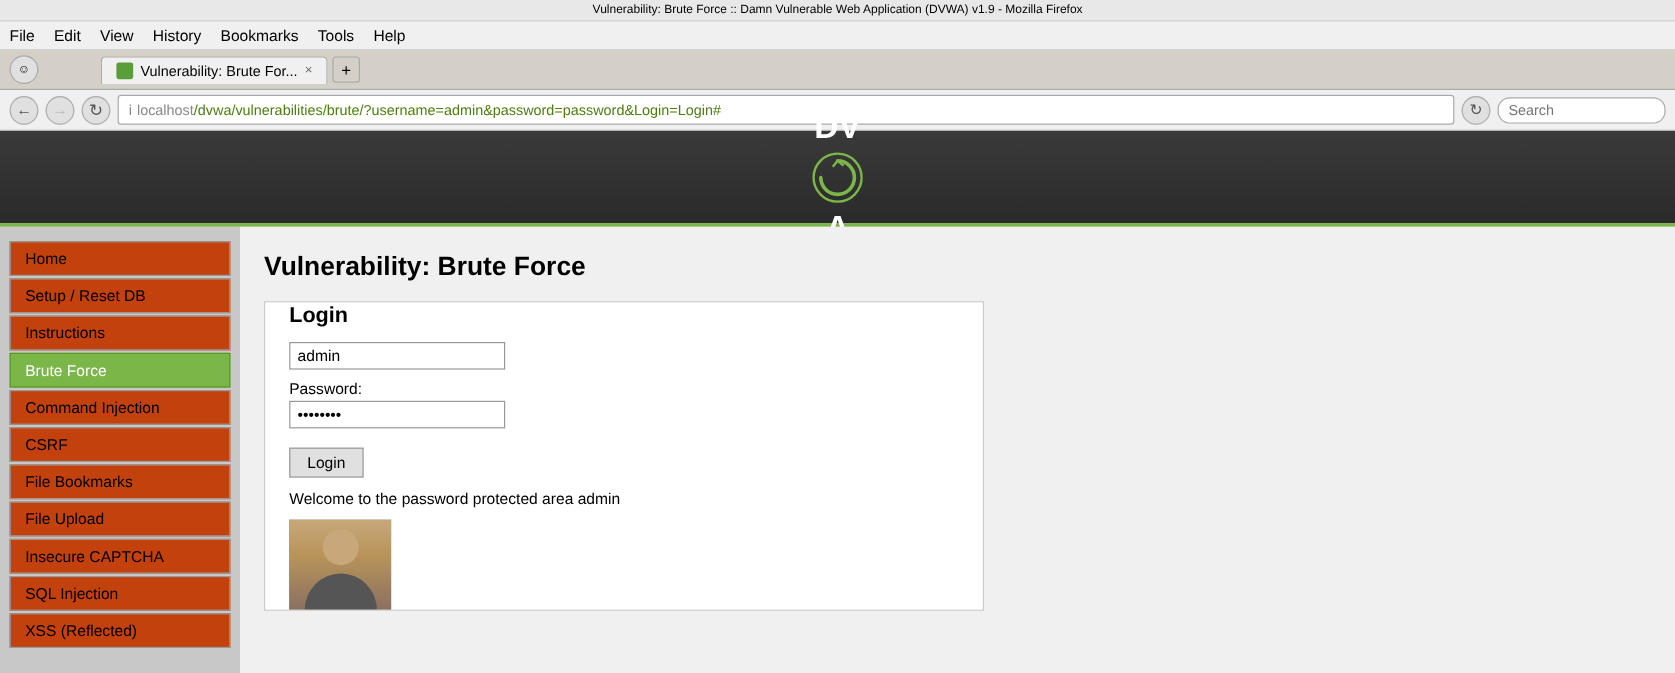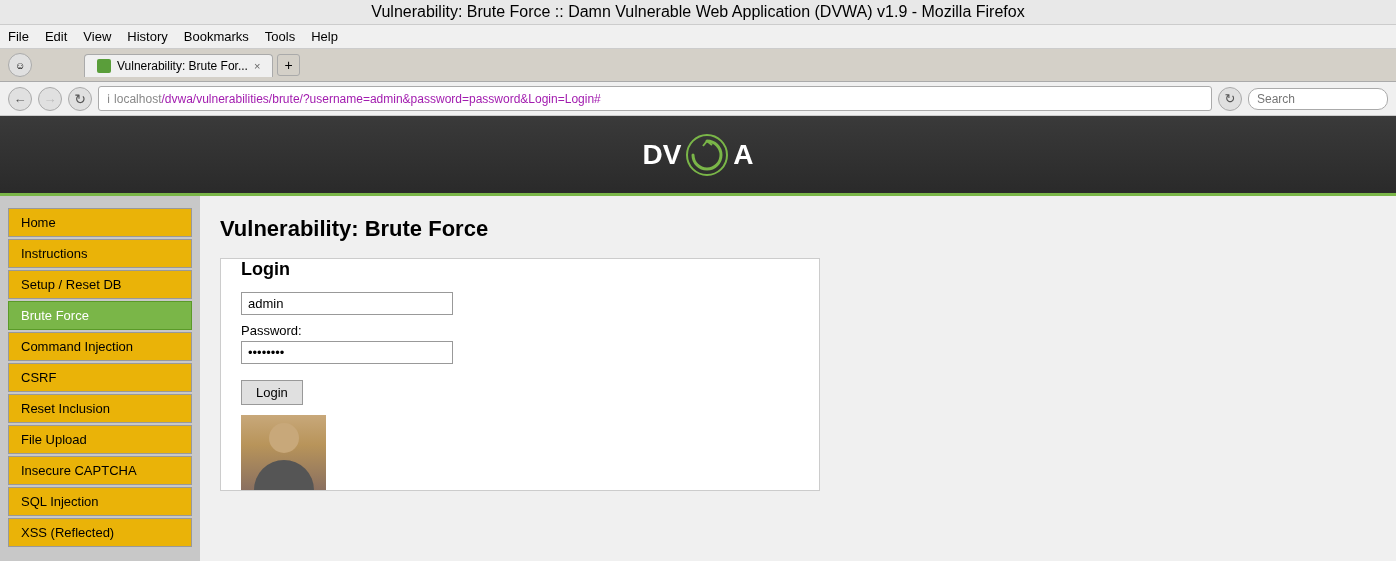--- a/index.html
+++ b/index.html
@@ -2,21 +2,21 @@
 <html><head>
   <meta charset="utf-8">
   <style>
     * { margin: 0; padding: 0; box-sizing: border-box; }
     body { font-family: Arial, sans-serif; font-size: 13px; background: #d4d0c8; }
 
     
     .title-bar {
       background: #e8e8e8;
       text-align: center;
-      font-size: 16px;
+      font-size: 10px;
       padding: 3px 0;
       color: #000;
       border-bottom: 1px solid #ccc;
     }
 
     
     .menu-bar {
       background: #f0f0f0;
       display: flex;
       align-items: center;
@@ -122,20 +122,21 @@
       height: 80px;
       display: flex;
       align-items: center;
       padding: 0 20px;
       border-bottom: 3px solid #7ab648;
     }
     .dvwa-logo {
       display: flex;
       align-items: center;
       gap: 4px;
+      flex-direction: column;
     }
     .dvwa-logo-text {
       color: #fff;
       font-size: 28px;
       font-weight: bold;
       font-family: Arial, sans-serif;
     }
 
     
     .main-layout {
@@ -148,21 +149,21 @@
     .sidebar {
       width: 200px;
       background: #c8c8c8;
       padding: 10px 0;
       flex-shrink: 0;
     }
     .sidebar-item {
       display: block;
       padding: 6px 12px;
       margin: 2px 8px;
-      background: #eab308;
+      background: #c2410c;
       color: #000;
       cursor: pointer;
       font-size: 13px;
       border: 1px solid #999;
       text-decoration: none;
     }
     .sidebar-item.active {
       background: #7ab648;
       color: #fff;
       border: 1px solid #5a9a28;
@@ -193,21 +194,21 @@
       font-size: 18px;
       font-weight: bold;
       margin-bottom: 12px;
     }
     .form-group { margin-bottom: 8px; }
     .form-label { display: block; font-size: 13px; margin-bottom: 3px; }
     .form-input {
       border: 1px solid #999;
       padding: 3px 6px;
       font-size: 13px;
-      width: 212px;
+      width: 180px;
     }
     .login-btn {
       margin-top: 8px;
       padding: 4px 14px;
       background: #e0e0e0;
       border: 1px solid #999;
       cursor: pointer;
       font-size: 13px;
     }
     .welcome-msg {
@@ -279,21 +280,21 @@
   <button class="new-tab-btn">+</button>
 </div>
 
 <div class="address-bar">
   <div class="nav-btn">←</div>
   <div class="nav-btn" style="color:#bbb;">→</div>
   <div class="nav-btn" style="font-size:14px;">↻</div>
   <div style="flex:1; display:flex; align-items:center; border:1px solid #aaa; border-radius:3px; background:#fff; padding:3px 8px;">
     <span style="color:#888; font-size:12px; margin-right:4px;">ℹ</span>
     <span style="color:#888; font-size:12px;text-align:right;">localhost</span>
-    <span style="color:#a21caf; font-size:12px;">/dvwa/vulnerabilities/brute/?username=admin&amp;password=password&amp;Login=Login#</span>
+    <span style="color:#4d7c0f; font-size:12px;">/dvwa/vulnerabilities/brute/?username=admin&amp;password=password&amp;Login=Login#</span>
   </div>
   <div class="nav-btn">↻</div>
   <input class="search-bar" type="text" placeholder="Search" style="">
 </div>
 
 <div class="page-wrapper">
 
   <div class="dvwa-header">
     <div style="margin: 0 auto; width: 100%; max-width: 900px; display:flex; justify-content:center; align-items:center;">
       <div class="dvwa-logo">
@@ -306,26 +307,26 @@
         </svg>
         <span class="dvwa-logo-text">A</span>
       </div>
     </div>
   </div>
 
   <div class="main-layout">
 
     <div class="sidebar">
       <a class="sidebar-item">Home</a>
+      <a class="sidebar-item">Setup / Reset DB</a>
       <a class="sidebar-item">Instructions</a>
-      <a class="sidebar-item">Setup / Reset DB</a>
       <a class="sidebar-item active">Brute Force</a>
       <a class="sidebar-item">Command Injection</a>
       <a class="sidebar-item">CSRF</a>
-      <a class="sidebar-item">Reset Inclusion</a>
+      <a class="sidebar-item">File Bookmarks</a>
       <a class="sidebar-item">File Upload</a>
       <a class="sidebar-item">Insecure CAPTCHA</a>
       <a class="sidebar-item">SQL Injection</a>
       <a class="sidebar-item">XSS (Reflected)</a>
     </div>
 
     <div class="content-area">
       <h1 class="page-title">Vulnerability: Brute Force</h1>
 
       <div class="login-box">
@@ -335,20 +336,21 @@
           <input class="form-input" type="text" value="admin" style="">
         </div>
 
         <div class="form-group">
           <label class="form-label">Password:</label>
           <input class="form-input" type="password" value="password" style="">
         </div>
 
         <button class="login-btn">Login</button>
 
+        <p class="welcome-msg">Welcome to the password protected area admin</p>
 
         <div class="user-image">
           <div class="user-image-inner"></div>
         </div>
       </div>
 
     </div>
   </div>
 </div>
 

